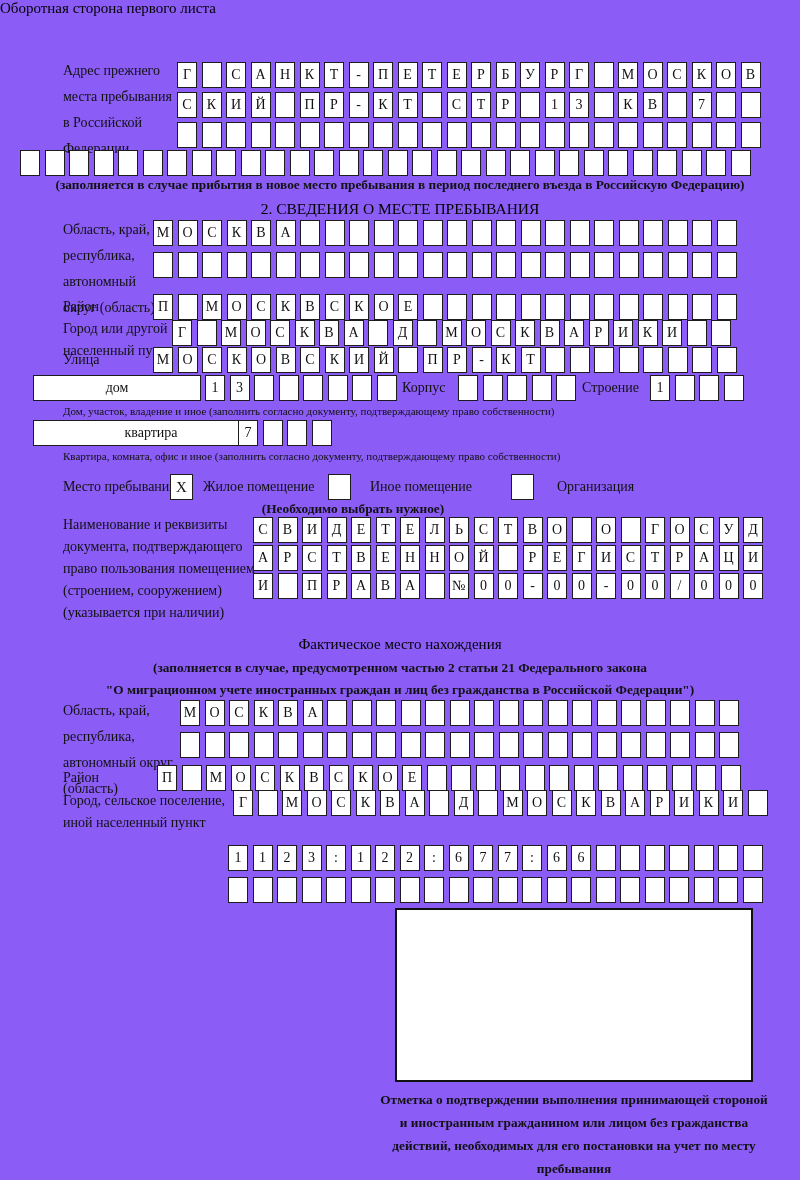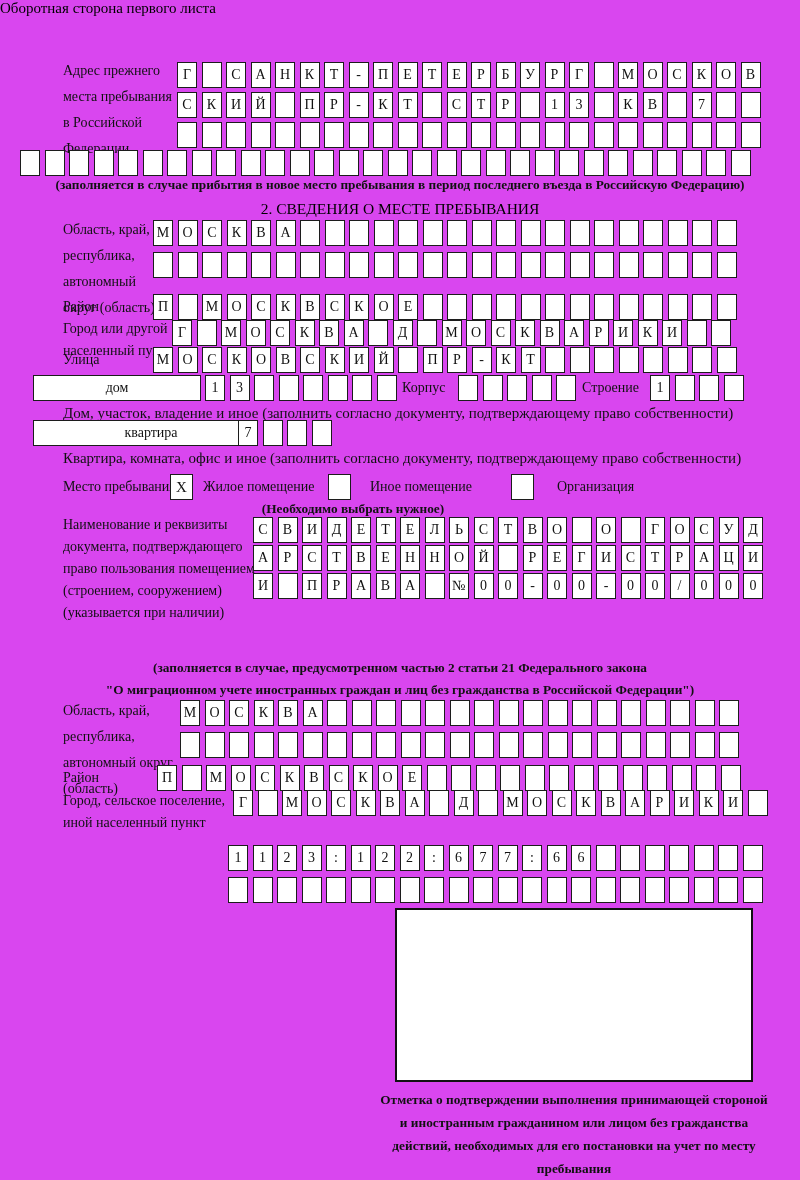--- a/index.html
+++ b/index.html
@@ -1,26 +1,26 @@
 <!DOCTYPE html>
 <html><head>
 <meta charset="utf-8">
 <style>
   * { margin:0; padding:0; box-sizing:border-box; }
   html,body { background:#fff; }
   .page {
-    position:relative; width:800px; height:1180px; background:#d946ef;
+    position:relative; width:800px; height:1180px; background:#8b5cf6;
     font-family:"Liberation Serif","DejaVu Serif",serif; color:#000;
     overflow:hidden;
   }
   .abs { position:absolute; }
   .label { font-size:14px; line-height:26px; color:#111; }
   .lh22 { line-height:22px; }
   .caption { font-size:13.3px; color:#111; text-align:center;font-weight:bold; }
-  .caption-left { font-size:15px; color:#111; text-align:left; }
+  .caption-left { font-size:11px; color:#111; text-align:left; }
   .title { font-size:15.5px; font-weight:normal; text-align:center; color:#000; }
   .cellrow { display:flex; gap:4.5px; }
   .cell {
     width:20px; height:26px; border:1.7px solid #1c1c1c; background:#fff;
     display:flex; align-items:center; justify-content:center;
     font-size:14px; color:#111; flex:0 0 auto;
   }
   .widebox {
     border:1.7px solid #1c1c1c; height:26px; background:#fff;
     display:flex; align-items:center; justify-content:center;
@@ -402,20 +402,21 @@
       <div class="cell">0</div>
       <div class="cell">-</div>
       <div class="cell">0</div>
       <div class="cell">0</div>
       <div class="cell">/</div>
       <div class="cell">0</div>
       <div class="cell">0</div>
       <div class="cell">0</div>
     </div>
 
+  <div class="abs title" style="left:0; top:636px; width:800px; font-size:15px;">Фактическое место нахождения</div>
   <div class="abs caption" style="left:0; top:660px; width:800px;">(заполняется в случае, предусмотренном частью 2 статьи 21 Федерального закона</div>
   <div class="abs caption" style="left:0; top:682px; width:800px;">"О миграционном учете иностранных граждан и лиц без гражданства в Российской Федерации")</div>
 
   <div class="abs label" style="left:63px; top:698px; width:124px;">Область, край, республика, автономный округ (область)</div>
   <div class="abs cellrow" style="left:180px; top:700px;">
       <div class="cell">М</div>
       <div class="cell">О</div>
       <div class="cell">С</div>
       <div class="cell">К</div>
       <div class="cell">В</div>

